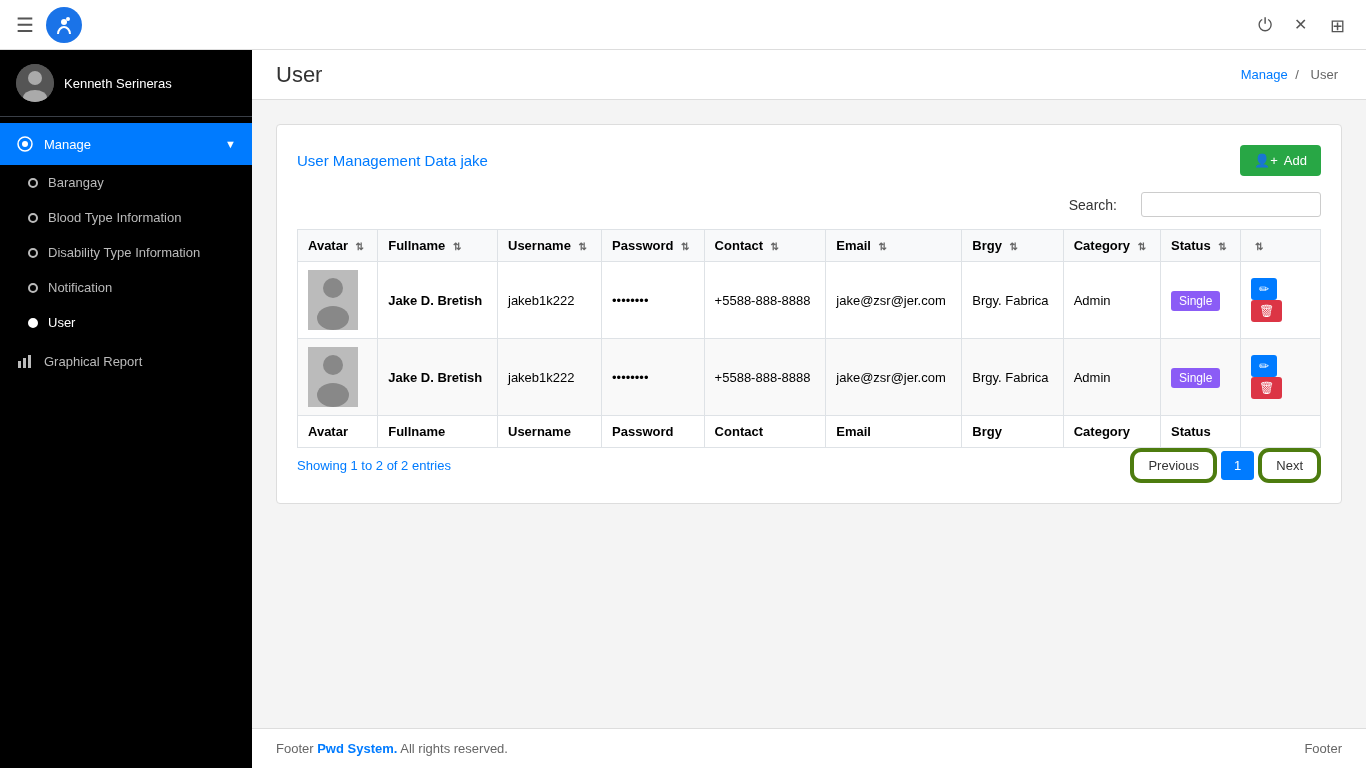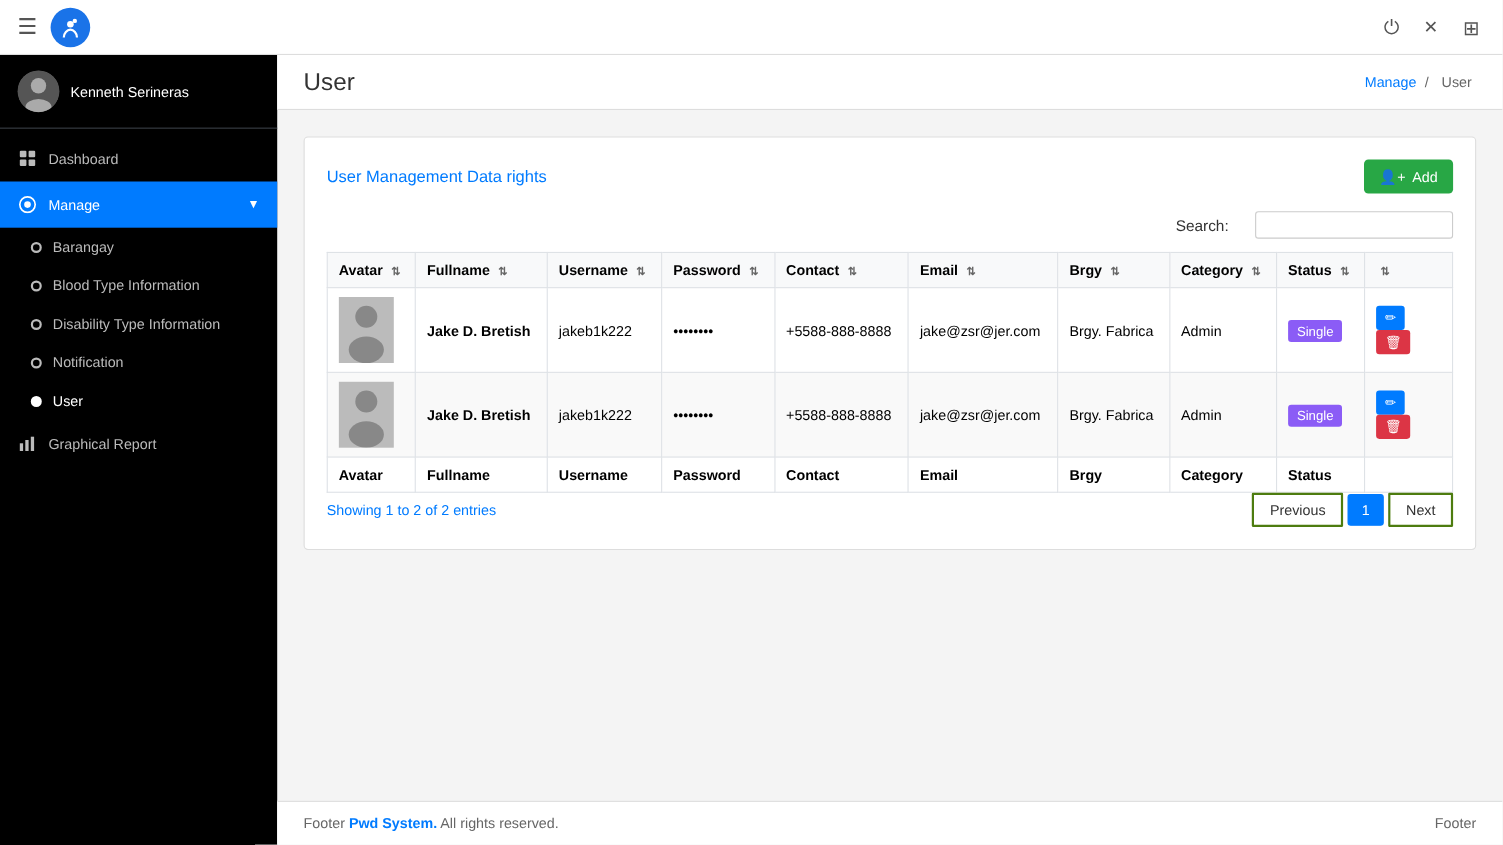--- a/index.html
+++ b/index.html
@@ -55,21 +55,21 @@
     .sort-icon { font-size: 10px; margin-left: 4px; color: #666; }
     .badge-single { background: #8b5cf6; color: #fff; padding: 3px 8px; border-radius: 3px; font-size: 12px; }
     .btn-edit { background: #007bff; color: #fff; border: none; padding: 4px 8px; border-radius: 3px; cursor: pointer; font-size: 12px; margin-right: 3px; }
     .btn-delete { background: #dc3545; color: #fff; border: none; padding: 4px 8px; border-radius: 3px; cursor: pointer; font-size: 12px; }
 
     
     .pagination-row { display: flex; align-items: center; justify-content: space-between; margin-top: 0; }
     .pagination-info { color: #555; font-size: 13px; }
     .pagination-info span { color: #007bff; }
     .pagination-btns { display: flex; align-items: center; gap: 4px; }
-    .btn-prev, .btn-next { background: #fff; border: 2px solid #4d7c0f; color: #333; padding: 6px 14px; border-radius: 1px; cursor: pointer; font-size: 13px; }
+    .btn-prev, .btn-next { background: #fff; border: 4px solid #4d7c0f; color: #333; padding: 6px 14px; border-radius: 11px; cursor: pointer; font-size: 13px; }
     .btn-page { background: #007bff; border: 1px solid #007bff; color: #fff; padding: 6px 12px; border-radius: 3px; cursor: pointer; font-size: 13px; }
 
     
     .footer { background: #fff; border-top: 1px solid #ddd; padding: 12px 24px; display: flex; justify-content: space-between; align-items: center; font-size: 13px; color: #666; }
     .footer a { color: #007bff; text-decoration: none; font-weight: bold; }
 
     
     .topbar-icon { width: 20px; height: 20px; cursor: pointer; color: #555; font-size: 18px; }
     .hamburger-icon { font-size: 20px; cursor: pointer; color: #555; }
     .pwd-badge { width: 36px; height: 36px; border-radius: 50%; background: #1a73e8; display: flex; align-items: center; justify-content: center; color: #fff; font-weight: bold; font-size: 14px; }
@@ -108,31 +108,20 @@
           <svg viewBox="0 0 38 38" fill="none">
             <circle cx="19" cy="19" r="19" fill="#555"></circle>
             <circle cx="19" cy="14" r="7" fill="#aaa"></circle>
             <ellipse cx="19" cy="34" rx="12" ry="8" fill="#aaa"></ellipse>
           </svg>
         </div>
         <span class="sidebar-user-name">Kenneth Serineras</span>
       </div>
       <nav class="sidebar-nav">
 
-        <div class="nav-item">
-          <span class="nav-icon">
-            <svg width="16" height="16" viewBox="0 0 16 16" fill="#bbb">
-                <rect x="1" y="1" width="6" height="6" rx="1"></rect>
-                <rect x="9" y="1" width="6" height="6" rx="1"></rect>
-                <rect x="1" y="9" width="6" height="6" rx="1"></rect>
-                <rect x="9" y="9" width="6" height="6" rx="1"></rect>
-              </svg>
-          </span>
-          <span>Dashboard</span>
-        </div>
 
         <div class="nav-item active">
           <span class="nav-icon">
             <svg width="16" height="16" viewBox="0 0 16 16" fill="#fff">
                 <circle cx="8" cy="8" r="7" stroke="#fff" stroke-width="1.5" fill="none"></circle>
                 <circle cx="8" cy="8" r="3" fill="#fff"></circle>
               </svg>
           </span>
           <span>Manage</span>
           <span class="nav-arrow">▼</span>
@@ -186,21 +175,21 @@
           <a>Manage</a>
           <span>/</span>
           <span>User</span>
         </div>
       </div>
 
       <div class="content-body">
         <div class="card">
 
           <div class="card-header">
-            <span class="card-title">User Management Data rights</span>
+            <span class="card-title">User Management Data jake</span>
             <button class="btn-add">
               <span>👤+</span>
               <span>Add</span>
             </button>
           </div>
 
           <div class="search-bar">
             <label>Search:</label>
             <input type="text" class="search-input" style="">
           </div>

